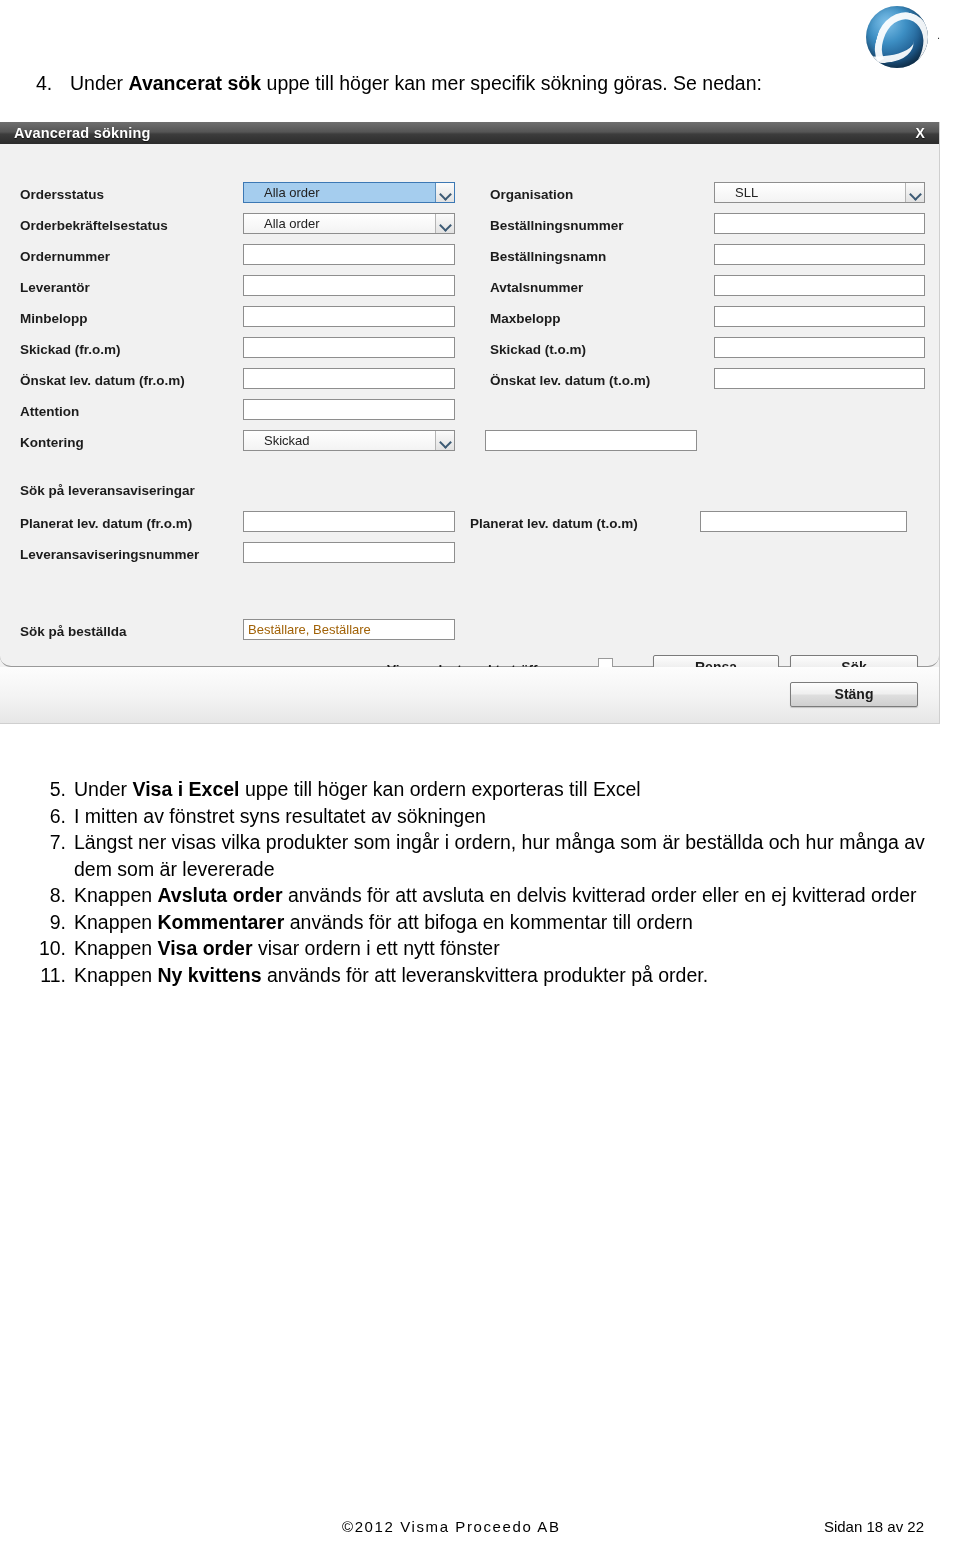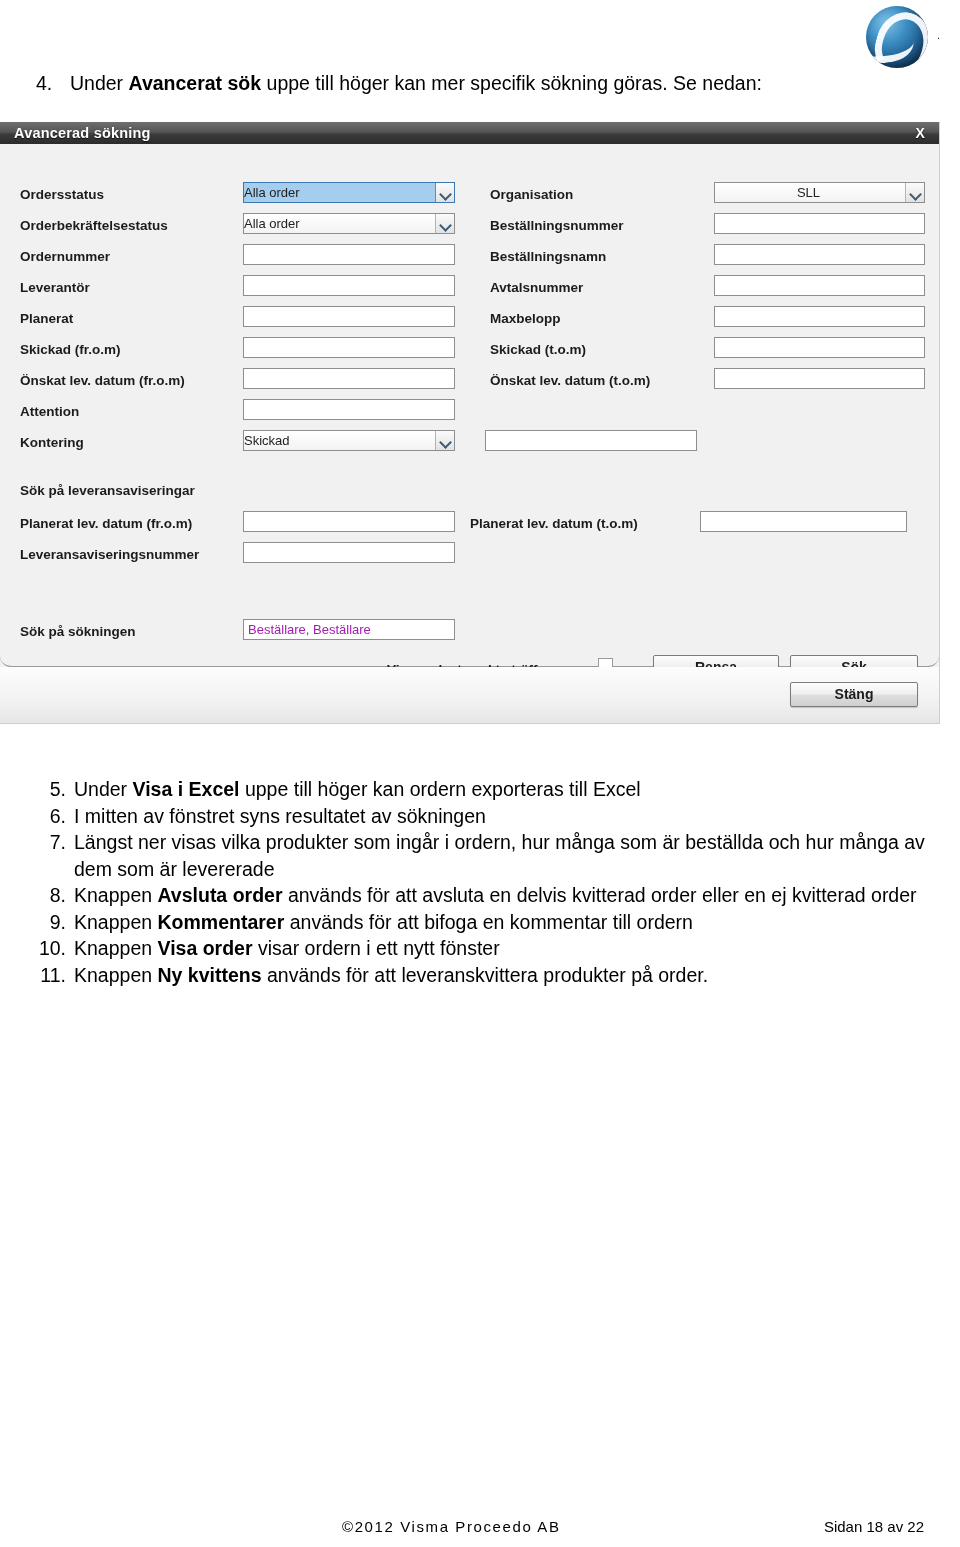--- a/index.html
+++ b/index.html
@@ -134,29 +134,29 @@
     position: absolute;
     height: 21px;
     background: #ffffff;
     border: 1px solid #8e8e8e;
     font-size: 13px;
     line-height: 19px;
     padding: 0 4px;
     color: #222;
     font-family: "Liberation Sans", sans-serif;
   }
-  .fld.ghost { color: #a21caf; }
+  .fld.ghost { color: #a16207; }
   .sel {
     position: absolute;
     height: 21px;
     background: linear-gradient(to bottom,#ffffff 0%, #f3f3f3 100%);
     border: 1px solid #8e8e8e;
     font-size: 13px;
     line-height: 19px;
-    padding: 0 22px 0 0;
+    padding: 0 22px 0 20px;
     color: #222;
   }
   .sel .arrow {
     position: absolute;
     right: 0; top: 0;
     width: 19px; height: 19px;
     background: linear-gradient(to bottom,#fbfbfb 0%, #e2e2e2 100%);
     border-left: 1px solid #b4b4b4;
   }
   .sel .arrow:after {
@@ -288,41 +288,41 @@
       <span>Alla order</span>
       <span class="arrow"></span>
     </div>
 
     <div class="lbl" style="left:20px; top:104px;">Ordernummer</div>
     <div class="fld" style="left:243px; top:100px; width:212px;"></div>
 
     <div class="lbl" style="left:20px; top:135px;">Leverantör</div>
     <div class="fld" style="left:243px; top:131px; width:212px;"></div>
 
-    <div class="lbl" style="left:20px; top:166px;">Planerat</div>
+    <div class="lbl" style="left:20px; top:166px;">Minbelopp</div>
     <div class="fld" style="left:243px; top:162px; width:212px;"></div>
 
     <div class="lbl" style="left:20px; top:197px;">Skickad (fr.o.m)</div>
     <div class="fld" style="left:243px; top:193px; width:212px;"></div>
 
     <div class="lbl" style="left:20px; top:228px;">Önskat lev. datum (fr.o.m)</div>
     <div class="fld" style="left:243px; top:224px; width:212px;"></div>
 
     <div class="lbl" style="left:20px; top:259px;">Attention</div>
     <div class="fld" style="left:243px; top:255px; width:212px;"></div>
 
     <div class="lbl" style="left:20px; top:290px;">Kontering</div>
     <div class="sel" style="left:243px; top:286px; width:212px;">
       <span>Skickad</span>
       <span class="arrow"></span>
     </div>
     <div class="fld" style="left:485px; top:286px; width:212px;"></div>
 
     <div class="lbl" style="left:490px; top:42px;">Organisation</div>
-    <div class="sel" style="left:714px; top:38px; width:211px;text-align:center;">
+    <div class="sel" style="left:714px; top:38px; width:211px;">
       <span>SLL</span>
       <span class="arrow"></span>
     </div>
 
     <div class="lbl" style="left:490px; top:73px;">Beställningsnummer</div>
     <div class="fld" style="left:714px; top:69px; width:211px;"></div>
 
     <div class="lbl" style="left:490px; top:104px;">Beställningsnamn</div>
     <div class="fld" style="left:714px; top:100px; width:211px;"></div>
 
@@ -342,21 +342,21 @@
 
     <div class="lbl" style="left:20px; top:371px;">Planerat lev. datum (fr.o.m)</div>
     <div class="fld" style="left:243px; top:367px; width:212px;"></div>
 
     <div class="lbl" style="left:470px; top:371px;">Planerat lev. datum (t.o.m)</div>
     <div class="fld" style="left:700px; top:367px; width:207px;"></div>
 
     <div class="lbl" style="left:20px; top:402px;">Leveransaviseringsnummer</div>
     <div class="fld" style="left:243px; top:398px; width:212px;"></div>
 
-    <div class="lbl" style="left:20px; top:479px;">Sök på sökningen</div>
+    <div class="lbl" style="left:20px; top:479px;">Sök på beställda</div>
     <div class="fld ghost" style="left:243px; top:475px; width:212px;">Beställare, Beställare</div>
 
     <div class="chk-label" style="left:387px; top:518px;">Visa endast exakta träffar</div>
     <div class="chk" style="left:598px; top:514px;"></div>
 
     <div class="btn" style="left:653px; top:511px; width:126px;">Rensa</div>
     <div class="btn" style="left:790px; top:511px; width:128px;">Sök</div>
   </div>
 
   <div class="dlg-foot">

